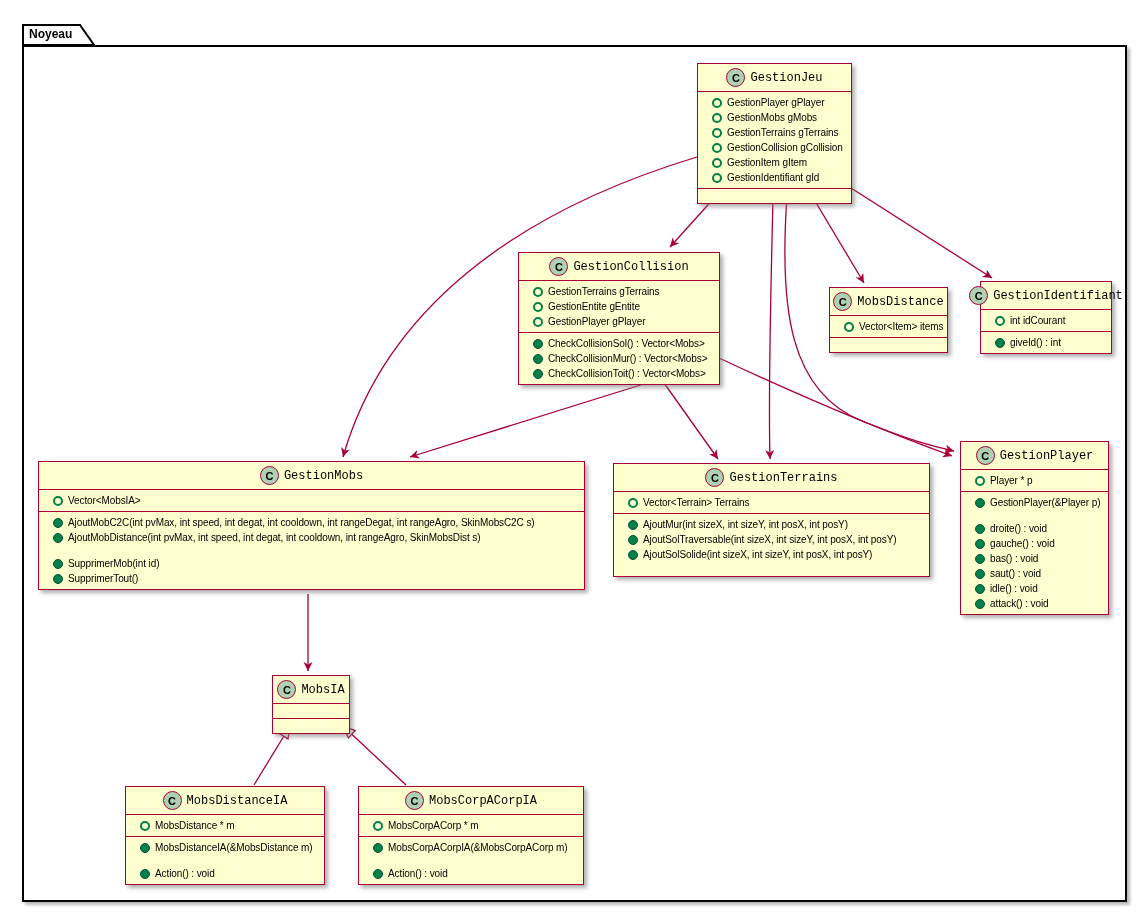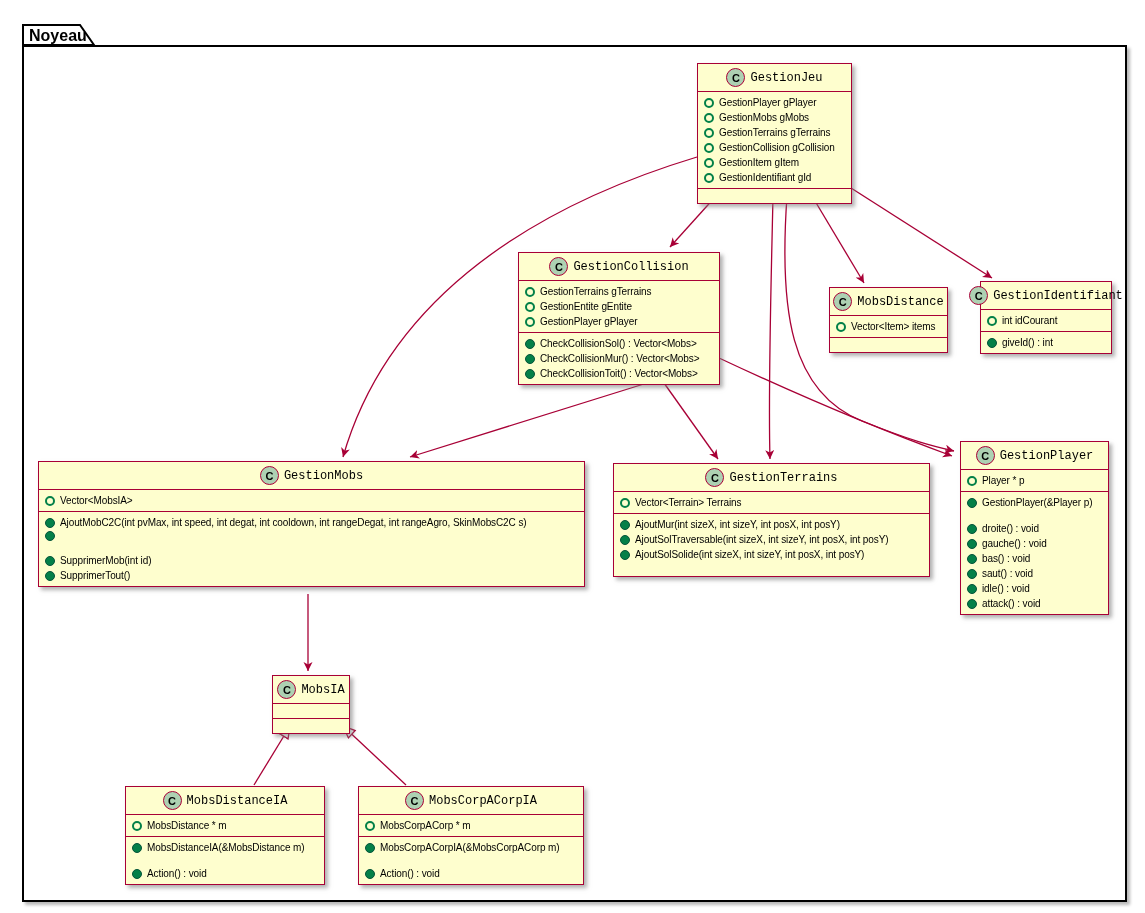--- a/index.html
+++ b/index.html
@@ -2,34 +2,34 @@
 <html><head>
 <meta charset="utf-8">
 <style>
   html,body{margin:0;padding:0;background:#ffffff;}
   body{width:1145px;height:913px;position:relative;font-family:"Liberation Sans","DejaVu Sans",sans-serif;color:#000;}
 
   
   .frame{position:absolute;left:22px;top:45px;width:1101px;height:853px;
     border:2px solid #000;background:#fff;box-shadow:3px 3px 3px #b9b9b9;z-index:0;}
   .frame-tab{position:absolute;left:22px;top:24px;width:78px;height:23px;z-index:3;}
-  .frame-tab-label{position:absolute;left:7px;top:3px;font-size:16px;font-weight:bold;white-space:nowrap;}
+  .frame-tab-label{position:absolute;left:7px;top:3px;font-size:12px;font-weight:bold;white-space:nowrap;}
 
   
   svg.edges{position:absolute;left:0;top:0;width:1145px;height:913px;z-index:1;pointer-events:none;}
   svg.edges path.rel{fill:none;stroke:#A80036;stroke-width:1.3px;}
 
   
   .cbox{position:absolute;z-index:2;background:#FEFECE;border:1.5px solid #A80036;
     box-shadow:3px 3px 4px rgba(125,125,125,.6);}
   .ctitle{display:flex;align-items:center;justify-content:center;gap:5px;padding:4px 6px;white-space:nowrap;}
   .ccirc{width:17px;height:17px;border-radius:50%;background:#ADD1B2;border:1.5px solid #A80036;
     display:inline-flex;align-items:center;justify-content:center;font-weight:bold;font-size:11px;flex:0 0 auto;}
   .cname{font-size:12px;font-family:Liberation Mono, monospace;}
-  .comp{border-top:1.5px solid #A80036;padding:3px 0;min-height:8px;}
+  .comp{border-top:1.5px solid #A80036;padding:3px 8px;min-height:8px;}
   .row{display:flex;align-items:center;gap:5px;padding:1px 6px;white-space:nowrap;
     font-size:10px;letter-spacing:-0.1px;line-height:13px;}
   .row.blank{height:9px;}
   .micon{flex:0 0 auto;border-radius:50%;}
   .micon.field{width:6px;height:6px;border:2px solid #038048;background:transparent;}
   .micon.method{width:8px;height:8px;background:#038048;border:1px solid #04543a;}
 </style>
 </head>
 <body>
 
@@ -177,20 +177,21 @@
         <span class="mtext">Vector&lt;MobsIA&gt;</span>
       </div>
     </div>
   <div class="comp methods">
       <div class="row">
         <span class="micon method"></span>
         <span class="mtext">AjoutMobC2C(int pvMax, int speed, int degat, int cooldown, int rangeDegat, int rangeAgro, SkinMobsC2C s)</span>
       </div>
       <div class="row">
         <span class="micon method"></span>
+        <span class="mtext">AjoutMobDistance(int pvMax, int speed, int degat, int cooldown, int rangeAgro, SkinMobsDist s)</span>
       </div>
       <div class="row blank"></div>
       <div class="row">
         <span class="micon method"></span>
         <span class="mtext">SupprimerMob(int id)</span>
       </div>
       <div class="row">
         <span class="micon method"></span>
         <span class="mtext">SupprimerTout()</span>
       </div>

